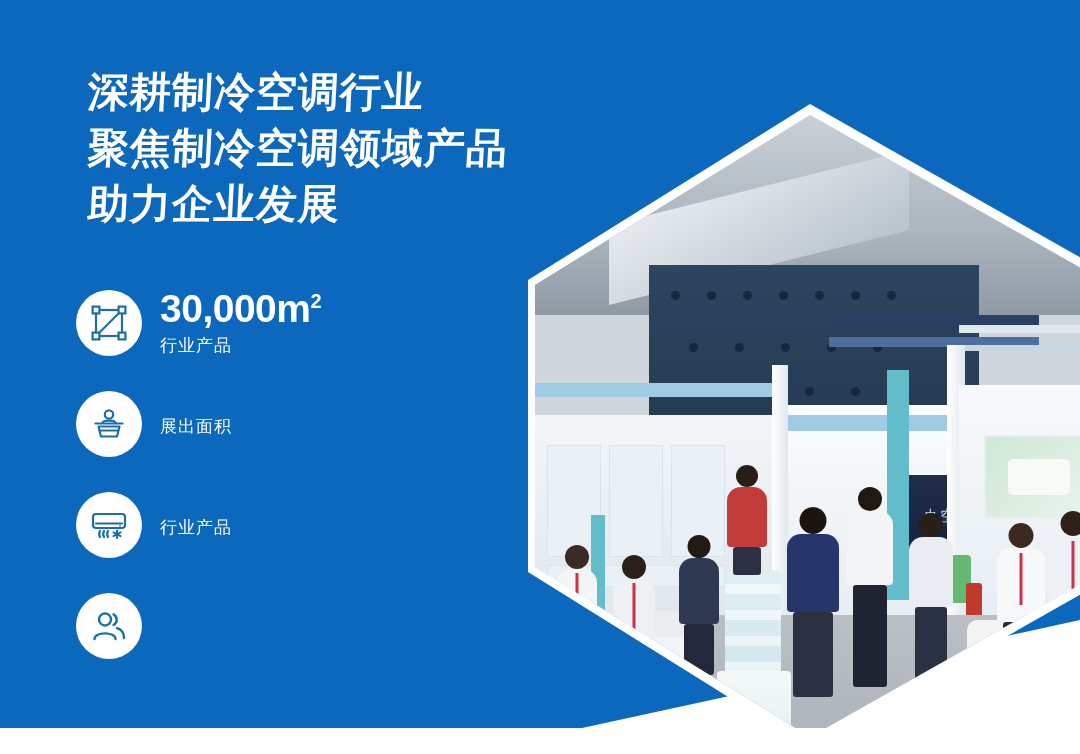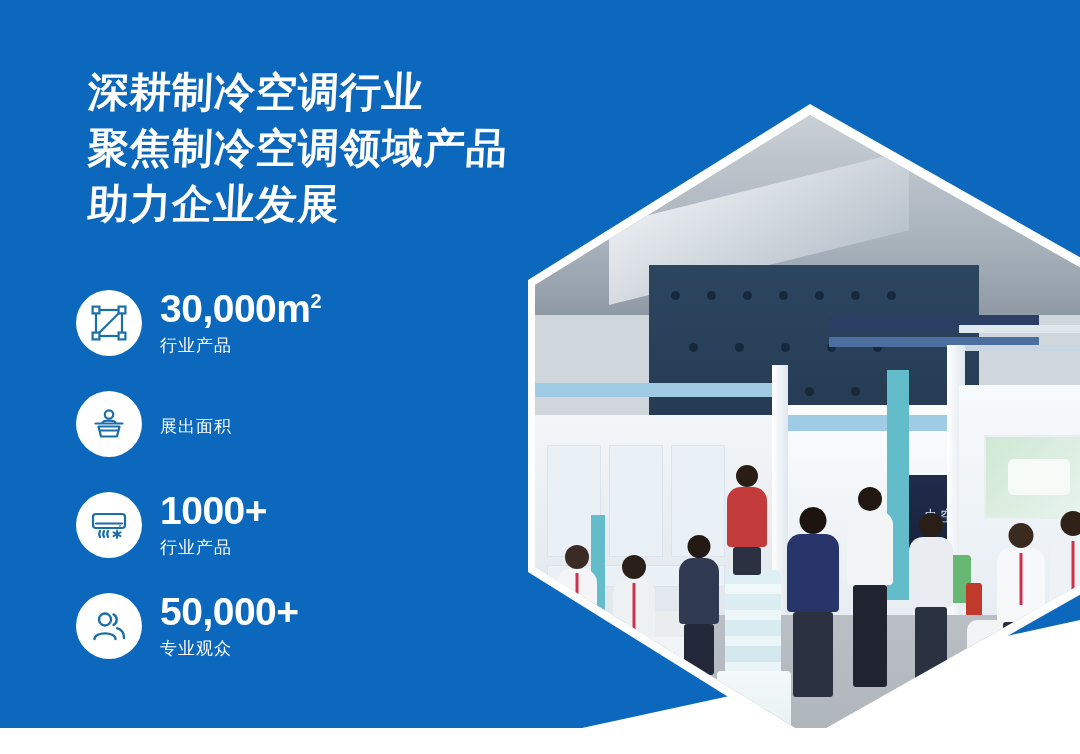--- a/index.html
+++ b/index.html
@@ -320,43 +320,34 @@
             <path d="M19 26 q-1.6 3 0 6"></path>
           </g>
           <g stroke="#1B6FA8" stroke-width="2" stroke-linecap="round">
             <line x1="28" y1="25.5" x2="28" y2="33"></line>
             <line x1="24.5" y1="27.4" x2="31.5" y2="31.1"></line>
             <line x1="31.5" y1="27.4" x2="24.5" y2="31.1"></line>
           </g>
         </svg>
       </div>
       <div class="stat-text">
-        <div class="stat-value">
-          <span>1000+</span><sup></sup>
-        </div>
         <div class="stat-label">行业产品</div>
       </div>
     </div>
 
     <div class="stat-row">
       <div class="stat-icon">
         <svg width="38" height="38" viewBox="0 0 38 38" aria-hidden="true">
           <g fill="none" stroke="#1B6FA8" stroke-width="2.4" stroke-linejoin="round" stroke-linecap="round">
             <circle cx="15" cy="12.5" r="6"></circle>
             <path d="M4.5 32 C4.5 24.5 25.5 24.5 25.5 32"></path>
             <path d="M23.5 7.4 a6 6 0 0 1 0 10.6"></path>
             <path d="M27 21.2 C31.5 22.6 34 26.2 34 31"></path>
           </g>
         </svg>
-      </div>
-      <div class="stat-text">
-        <div class="stat-value">
-          <span>50,000+</span><sup></sup>
-        </div>
-        <div class="stat-label">专业观众</div>
       </div>
     </div>
 
   </div>
 
   <div class="photo-wrap">
     <div class="photo-border"></div>
     <div class="photo-clip">
       <div class="scene">
 

